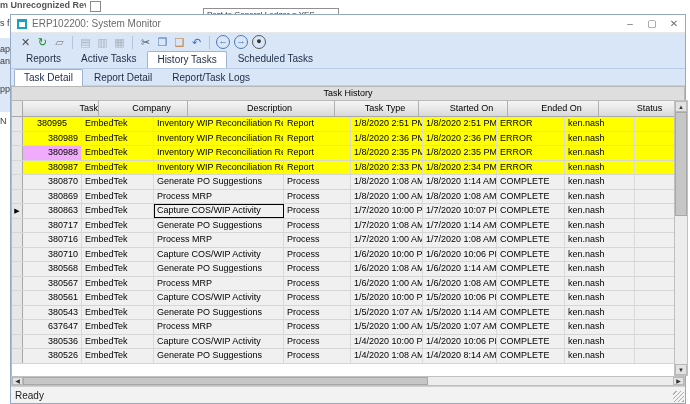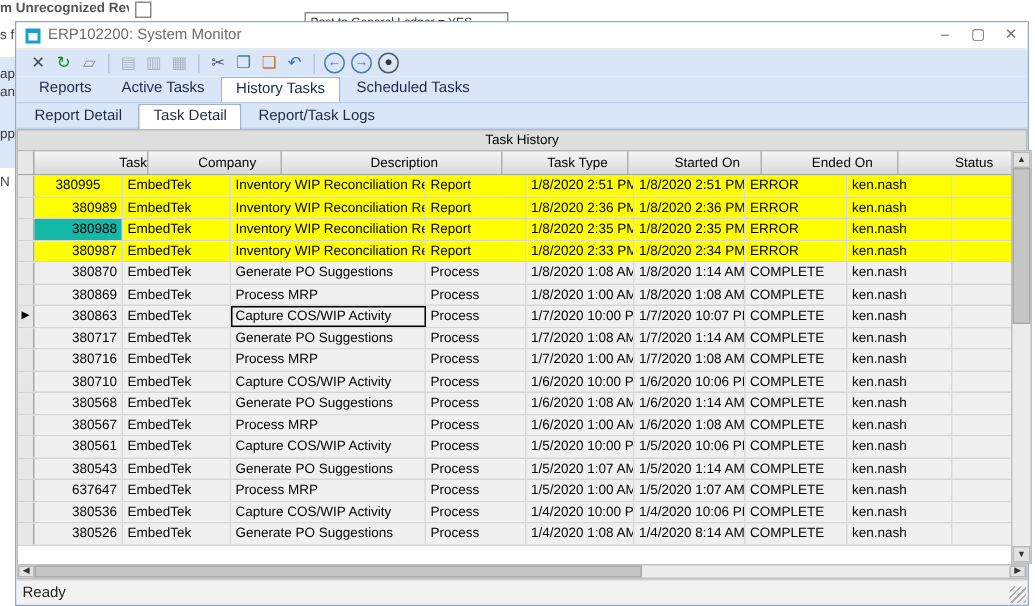--- a/index.html
+++ b/index.html
@@ -120,22 +120,22 @@
   </div>
 
   <div id="tabs">
     <span class="tab">Reports</span>
     <span class="tab">Active Tasks</span>
     <span class="tab active">History Tasks</span>
     <span class="tab">Scheduled Tasks</span>
   </div>
 
   <div id="subtabs">
+    <span class="tab active">Task Detail</span>
     <span class="tab">Report Detail</span>
-    <span class="tab active">Task Detail</span>
     <span class="tab">Report/Task Logs</span>
   </div>
 
   <div id="grid">
     <div id="grid-title">Task History</div>
     <div id="grid-mid">
       <div id="grid-cols">
         <div id="grid-header">
           <span class="hc c-sel"></span>
           <span class="hc c-task">Task</span>
@@ -168,21 +168,21 @@
               <span class="cell c-desc" style="background: rgb(255, 255, 0);">Inventory WIP Reconciliation Report</span>
               <span class="cell c-type" style="background: rgb(255, 255, 0);">Report</span>
               <span class="cell c-start" style="background: rgb(255, 255, 0);">1/8/2020 2:36 PM</span>
               <span class="cell c-end" style="background: rgb(255, 255, 0);">1/8/2020 2:36 PM</span>
               <span class="cell c-status" style="background: rgb(255, 255, 0);">ERROR</span>
               <span class="cell c-user" style="background: rgb(255, 255, 0);">ken.nash</span>
               <span class="cell c-fill" style="background: rgb(255, 255, 0);"></span>
             </div>
             <div class="row">
               <span class="cell c-sel"></span>
-              <span class="cell c-task" style="background: #14b8a6;">380988</span>
+              <span class="cell c-task" style="background: #f0abfc;">380988</span>
               <span class="cell c-company" style="background: rgb(255, 255, 0);">EmbedTek</span>
               <span class="cell c-desc" style="background: rgb(255, 255, 0);">Inventory WIP Reconciliation Report</span>
               <span class="cell c-type" style="background: rgb(255, 255, 0);">Report</span>
               <span class="cell c-start" style="background: rgb(255, 255, 0);">1/8/2020 2:35 PM</span>
               <span class="cell c-end" style="background: rgb(255, 255, 0);">1/8/2020 2:35 PM</span>
               <span class="cell c-status" style="background: rgb(255, 255, 0);">ERROR</span>
               <span class="cell c-user" style="background: rgb(255, 255, 0);">ken.nash</span>
               <span class="cell c-fill" style="background: rgb(255, 255, 0);"></span>
             </div>
             <div class="row">

